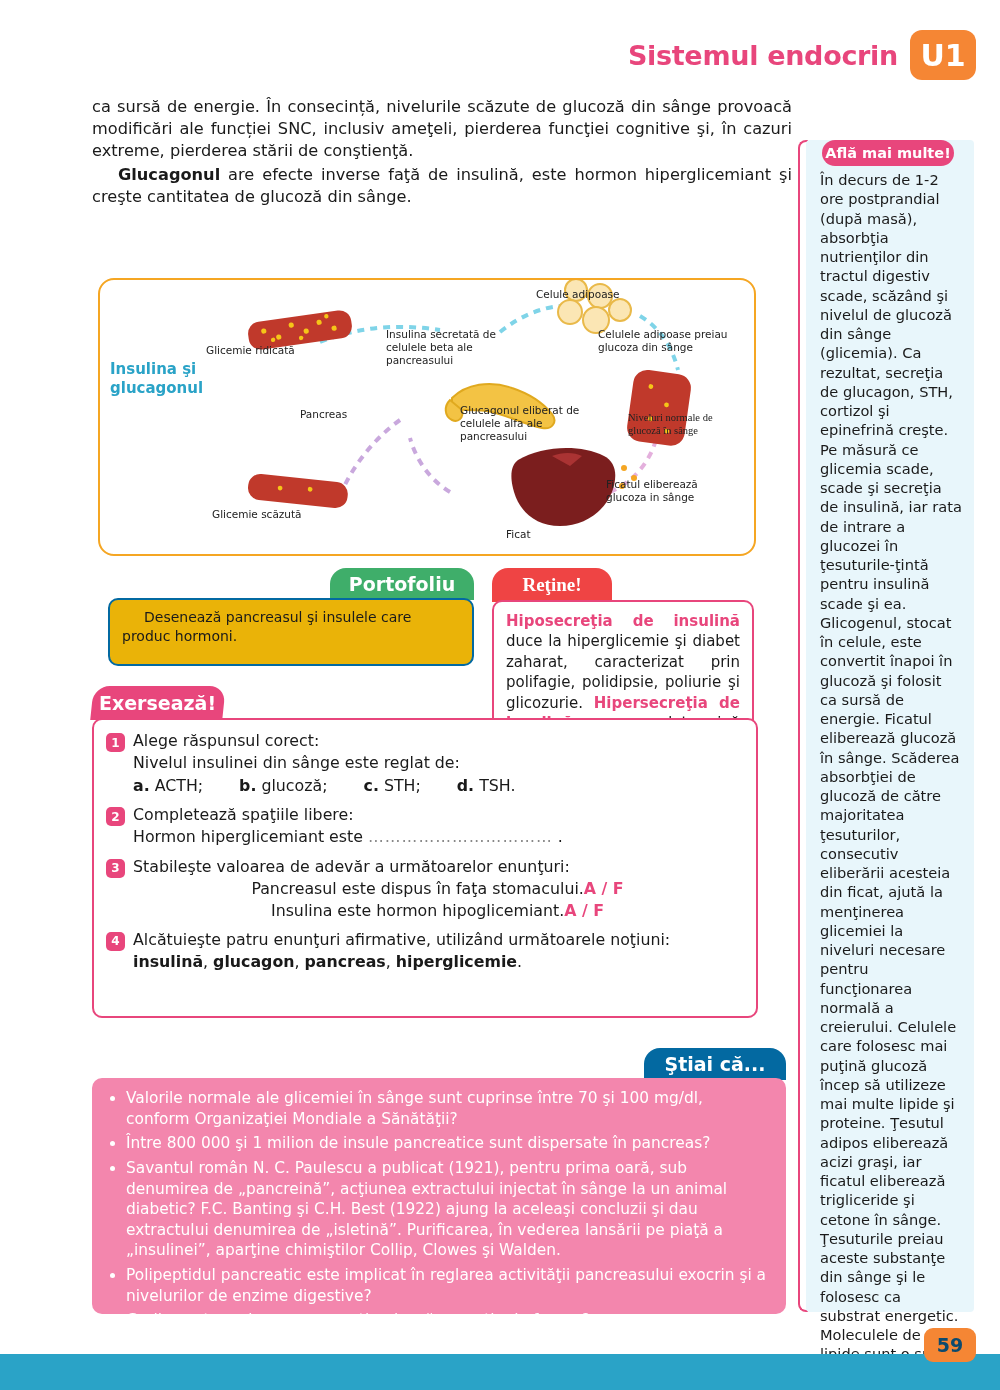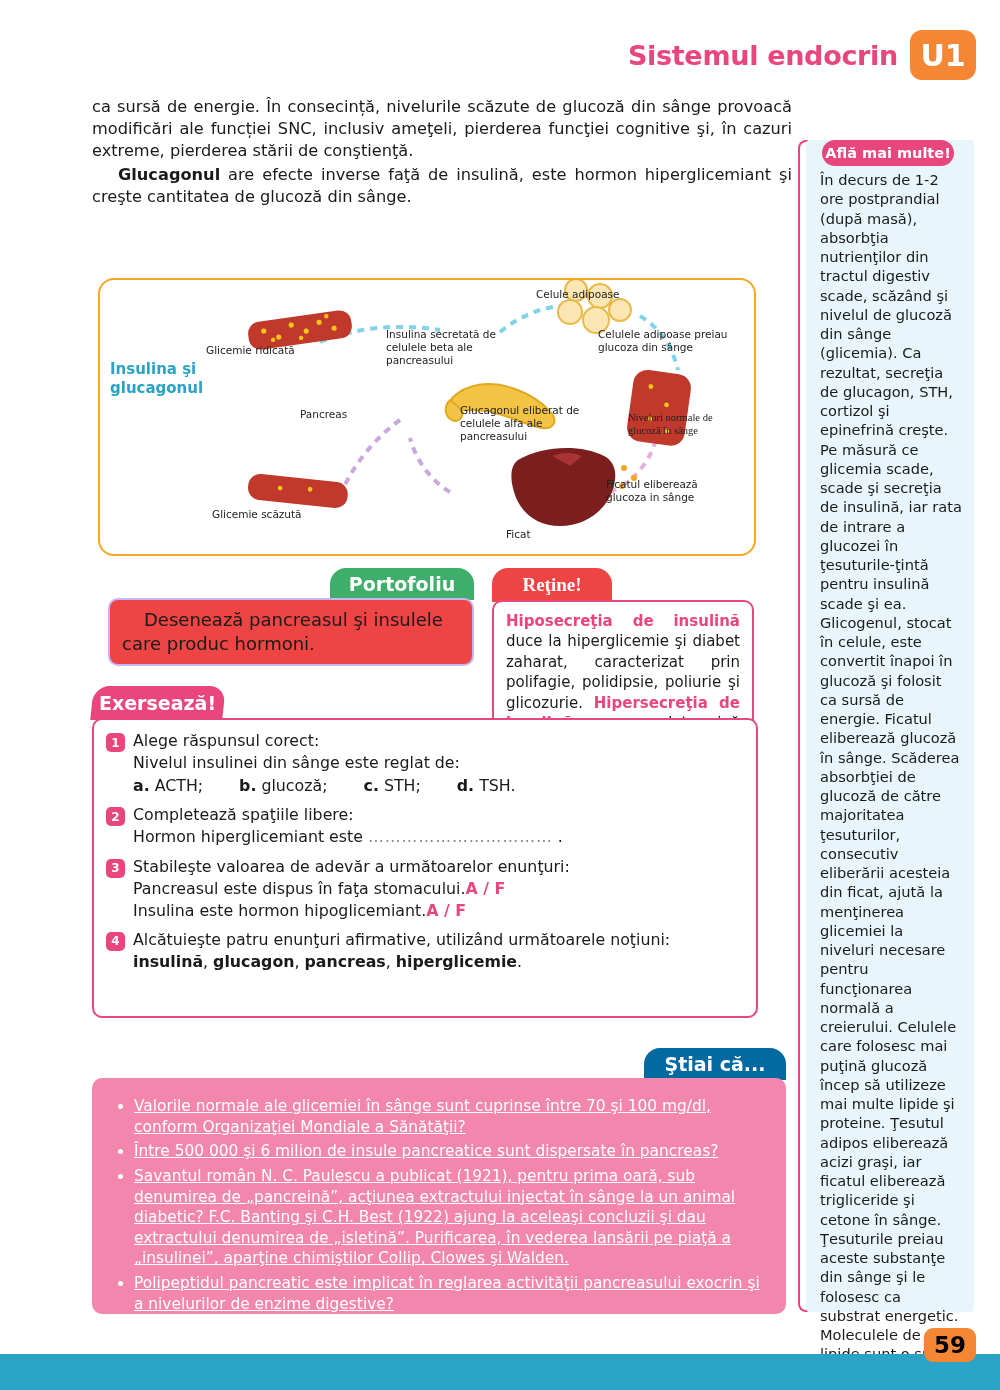--- a/index.html
+++ b/index.html
@@ -32,22 +32,22 @@
   .dlabel { position:absolute; font-size:10.5px; color:#222; line-height:1.22; }
 
   
   #portofoliu-tab {
     position:absolute; left:330px; top:568px; width:144px; height:32px;
     background:#3fae6a; border-radius:16px 16px 0 0; color:#fff;
     font-size:19px; font-weight:bold; display:flex; align-items:center; justify-content:center;
   }
   #portofoliu-box {
     position:absolute; left:108px; top:598px; width:366px; height:68px;
-    border:2px solid #c4b5fd; border-radius:10px; background:#ef4444; padding:8px 12px;
-    font-size:18px; line-height:1.34; color:#1a1a1a;
+    border:2px solid #0369a1; border-radius:10px; background:#eab308; padding:8px 12px;
+    font-size:14px; line-height:1.34; color:#1a1a1a;
   }
   
   #retine-tab {
     position:absolute; left:492px; top:568px; width:120px; height:34px;
     background:#ef4444; border-radius:16px 16px 0 0; color:#fff;
     font-size:19px; font-weight:bold; display:flex; align-items:center; justify-content:center;font-family:Liberation Serif, serif;
   }
   #retine-box {
     position:absolute; left:492px; top:600px; width:262px; height:208px;
     border:2px solid #e8467c; border-radius:10px; background:#fff; padding:9px 12px;
@@ -68,53 +68,53 @@
     border:2px solid #e8467c; border-radius:10px; background:#fff; padding:10px 14px 8px 12px;
   }
   .ex-item { display:flex; gap:8px; margin-bottom:7px; }
   .num-badge {
     flex:0 0 auto; width:19px; height:19px; border-radius:5px; background:#e8467c; color:#fff;
     font-size:12px; font-weight:bold; display:flex; align-items:center; justify-content:center; margin-top:3px;
   }
   .ex-body { font-size:15.8px; line-height:1.4; color:#1a1a1a; }
   .dots { letter-spacing:1px; color:#888; }
   .af { color:#e8467c; font-weight:bold; }
-  .row-af { display:flex; justify-content:flex-start; }
+  .row-af { display:flex; justify-content:center; }
 
   
   #stiai-tab {
     position:absolute; left:644px; top:1048px; width:142px; height:32px;
     background:#0369a1; border-radius:16px 16px 0 0; color:#fff;
     font-size:19px; font-weight:bold; display:flex; align-items:center; justify-content:center;
   }
   #stiai-box {
     position:absolute; left:92px; top:1078px; width:694px; height:236px;
     background:#f386ad; border-radius:10px; padding:10px 16px; color:#fff;
   }
-  #stiai-box ul { margin:8px; padding-left:18px;text-decoration:underline; }
+  #stiai-box ul { margin:0; padding-left:18px; }
   #stiai-box li { font-size:15.4px; line-height:1.34; margin-bottom:4px; }
 
   
   #sidebar {
     position:absolute; left:806px; top:140px; width:168px; height:1172px;
     background:#e8f6fb; border-radius:4px; padding:30px 12px 12px 14px;
   }
   #sidebar-tab {
     position:absolute; left:822px; top:140px; width:132px; height:26px;
     background:#e8467c; border-radius:13px; color:#fff;
     font-size:14.5px; font-weight:bold; display:flex; align-items:center; justify-content:center;
   }
   #sidebar-text { font-size:14.6px; line-height:1.32; color:#1a1a1a; }
   #sidebar-bracket { position:absolute; left:798px; top:140px; width:10px; height:1172px; border:2px solid #e8467c; border-right:none; border-radius:8px 0 0 8px; }
 
   
   #footer-bar { position:absolute; left:0; bottom:0; width:1000px; height:36px; background:#2aa3c7; }
   #page-number {
     position:absolute; right:24px; bottom:28px; width:52px; height:34px;
-    background:#f58634; border-radius:9px; color:#000000; font-size:23px; font-weight:bold;
+    background:#f58634; border-radius:9px; color:#0c4a6e; font-size:19px; font-weight:bold;
     display:flex; align-items:center; justify-content:center;
   }
 </style>
 </head>
 <body>
 
 <div id="page-header">
   <div id="header-title">Sistemul endocrin</div>
   <div id="unit-badge">U1</div>
 </div>
@@ -265,21 +265,21 @@
     <div class="ex-body">
       <span>Alcătuieşte patru enunţuri afirmative, utilizând următoarele noţiuni: </span><b>insulină</b><span>, </span><b>glucagon</b><span>, </span><b>pancreas</b><span>, </span><b>hiperglicemie</b><span>.</span>
     </div>
   </div>
 </div>
 
 <div id="stiai-tab">Ştiai că...</div>
 <div id="stiai-box">
   <ul>
     <li>Valorile normale ale glicemiei în sânge sunt cuprinse între 70 şi 100 mg/dl, conform Organizaţiei Mondiale a Sănătăţii?</li>
-    <li>Între 500 000 şi 6 milion de insule pancreatice sunt dispersate în pancreas?</li>
+    <li>Între 800 000 şi 1 milion de insule pancreatice sunt dispersate în pancreas?</li>
     <li>Savantul român N. C. Paulescu a publicat (1921), pentru prima oară, sub denumirea de „pancreină”, acţiunea extractului injectat în sânge la un animal diabetic? F.C. Banting şi C.H. Best (1922) ajung la aceleaşi concluzii şi dau extractului denumirea de „isletină”. Purificarea, în vederea lansării pe piaţă a „insulinei”, aparţine chimiştilor Collip, Clowes şi Walden.</li>
     <li>Polipeptidul pancreatic este implicat în reglarea activităţii pancreasului exocrin şi a nivelurilor de enzime digestive?</li>
     <li>Grelina este un hormon care stimulează senzaţia de foame?</li>
   </ul>
 </div>
 
 <div id="sidebar-bracket"></div>
 <div id="sidebar">
   <div id="sidebar-text">În decurs de 1-2 ore postprandial (după masă), absorbţia nutrienţilor din tractul digestiv scade, scăzând şi nivelul de glucoză din sânge (glicemia). Ca rezultat, secreţia de glucagon, STH, cortizol şi epinefrină creşte. Pe măsură ce glicemia scade, scade şi secreţia de insulină, iar rata de intrare a glucozei în ţesuturile-ţintă pentru insulină scade şi ea. Glicogenul, stocat în celule, este convertit înapoi în glucoză şi folosit ca sursă de energie. Ficatul eliberează glucoză în sânge. Scăderea absorbţiei de glucoză de către majoritatea ţesuturilor, consecutiv eliberării acesteia din ficat, ajută la menţinerea glicemiei la niveluri necesare pentru funcţionarea normală a creierului. Celulele care folosesc mai puţină glucoză încep să utilizeze mai multe lipide şi proteine. Ţesutul adipos eliberează acizi graşi, iar ficatul eliberează trigliceride şi cetone în sânge. Ţesuturile preiau aceste substanţe din sânge şi le folosesc ca substrat energetic. Moleculele de lipide sunt o sursă majoră de energie pentru majoritatea ţesuturilor atunci când nivelurile de glucoză din sânge sunt scăzute.</div>
 </div>

